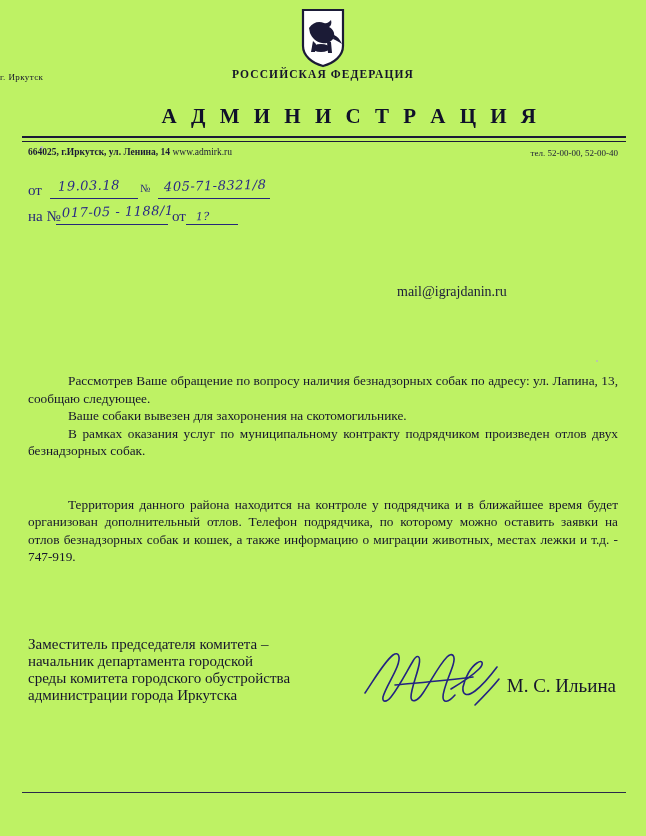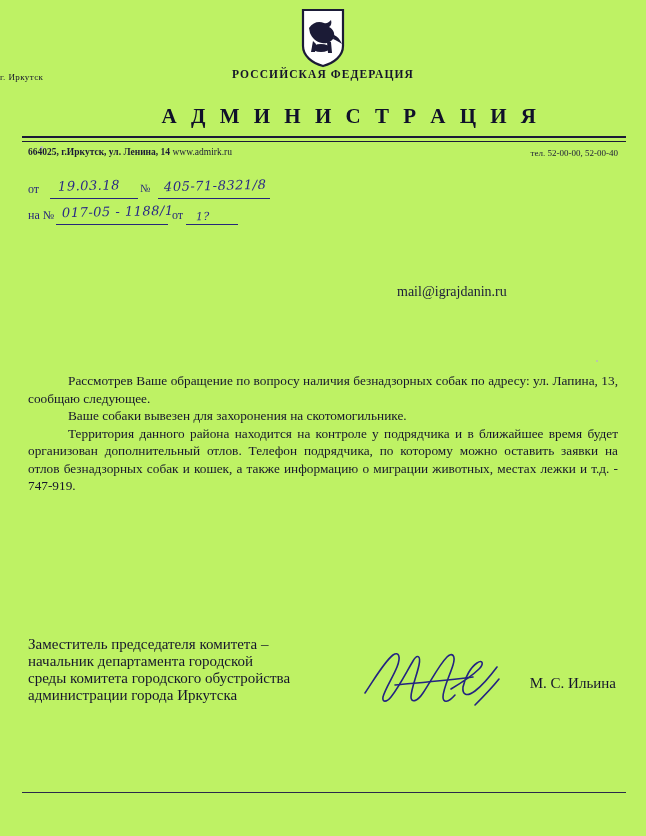--- a/index.html
+++ b/index.html
@@ -114,21 +114,21 @@
     font-size: 11px;
   }
   .ref-row {
     position: relative;
     height: 26px;
   }
   .ref-label {
     position: absolute;
     left: 0;
     top: 4px;
-    font-size: 12px;
+    font-size: 15px;
     color: #27277a;
   }
   .ref-label2 {
     position: absolute;
     left: 112px;
     top: 4px;
     font-size: 11px;
     color: #27277a;
   }
   .ref-underline {
@@ -189,36 +189,37 @@
     line-height: 17.5px;
     text-align: justify;
     color: #16162c;
   }
   .body-text p {
     margin: 0;
     text-indent: 40px;
   }
   .body-text p.last {
     text-indent: 40px;
+    margin-top: 36px;
   }
 
   
   .sig-block {
     position: absolute;
     top: 636px;
     left: 28px;
     font-size: 15px;
     line-height: 17px;
     color: #16162c;
   }
   .sig-name {
     position: absolute;
     top: 675px;
     right: 30px;
-    font-size: 15px;
+    font-size: 19px;
     color: #16162c;
   }
   .signature-svg {
     position: absolute;
     top: 645px;
     left: 355px;
   }
 
   
   .footer-rule {
@@ -294,20 +295,21 @@
       <span class="ref-underline4"></span>
       <span class="hand" style="left:168px;top:6px;font-size:11px;">1?</span>
     </div>
   </div>
 
   <div class="email">mail@igrajdanin.ru</div>
 
   <div class="body-text">
     <p>Рассмотрев Ваше обращение по вопросу наличия безнадзорных собак по адресу: ул. Лапина, 13, сообщаю следующее.</p>
     <p>Ваше собаки вывезен для захоронения на скотомогильнике.</p>
+    <p>В рамках оказания услуг по муниципальному контракту подрядчиком произведен отлов двух безнадзорных собак.</p>
     <p class="last">Территория данного района находится на контроле у подрядчика и в ближайшее время будет организован дополнительный отлов. Телефон подрядчика, по которому можно оставить заявки на отлов безнадзорных собак и кошек, а также информацию о миграции животных, местах лежки и т.д. - 747-919.</p>
   </div>
 
   <div class="sig-block">
     <div>Заместитель председателя комитета –</div>
     <div>начальник департамента городской</div>
     <div>среды комитета городского обустройства</div>
     <div>администрации города Иркутска</div>
   </div>
 

